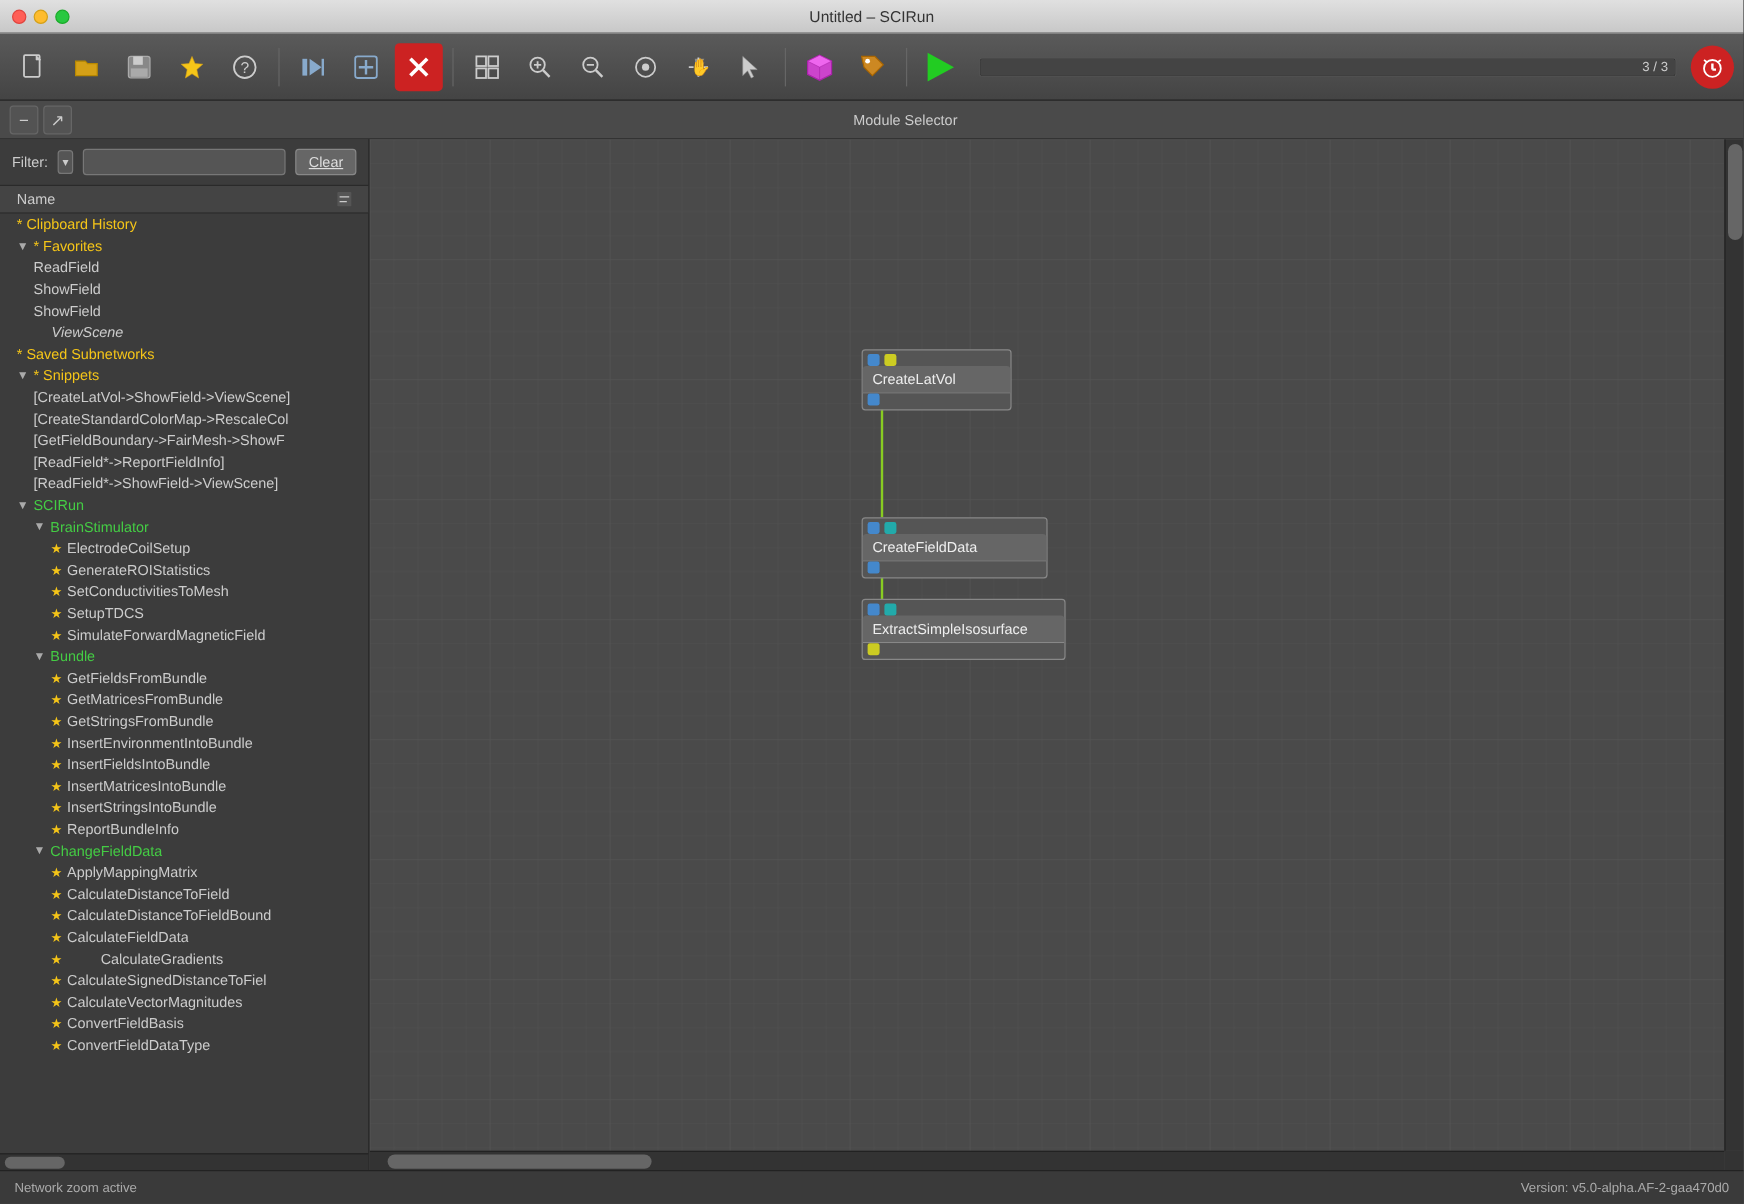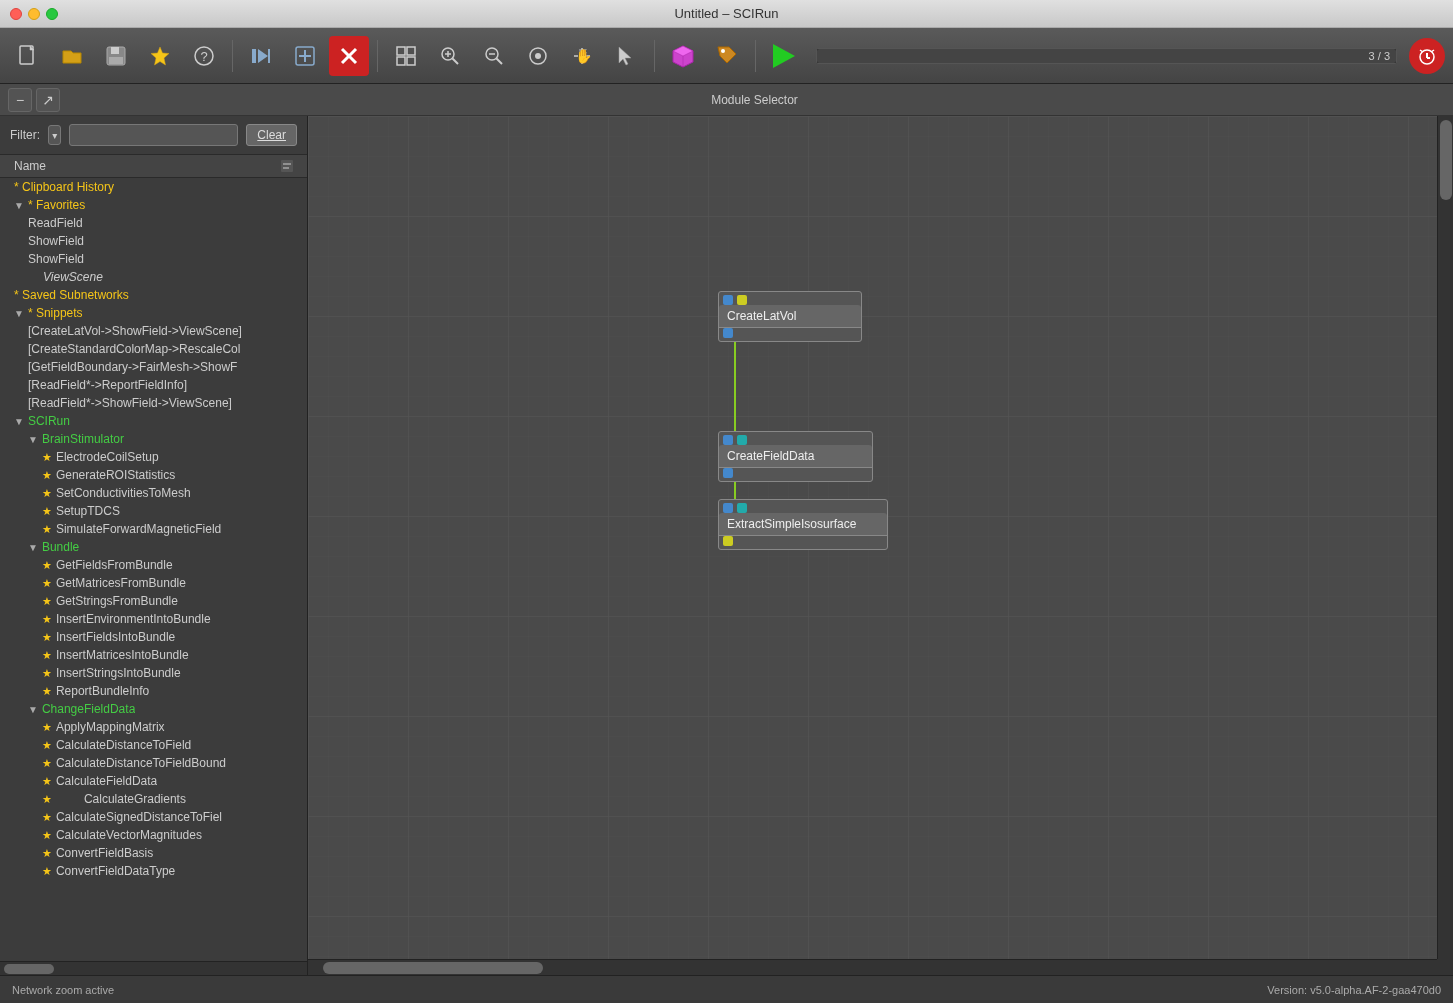--- a/index.html
+++ b/index.html
@@ -751,21 +751,21 @@
       <rect width="100%" height="100%" fill="url(#grid)"></rect>
     </svg>
 
     <svg id="connections-svg">
 
       <line x1="427" y1="218" x2="427" y2="315" stroke="#88cc22" stroke-width="2"></line>
 
       <line x1="427" y1="355" x2="427" y2="385" stroke="#88cc22" stroke-width="2"></line>
     </svg>
 
-    <div class="module-node" style="left: 410px; top: 175px; width: 144px;">
+    <div class="module-node" style="left: 410px; top: 175px; width: 125px;">
       <div class="module-ports" style="padding: 3px 4px 0;">
         <div class="port port-blue" style="margin-right:4px;"></div>
         <div class="port port-yellow"></div>
         <div style="flex:1"></div>
       </div>
       <div class="module-header">
         <span>CreateLatVol</span>
       </div>
       <div class="module-ports" style="padding: 0 4px 3px;">
         <div class="port port-blue"></div>

